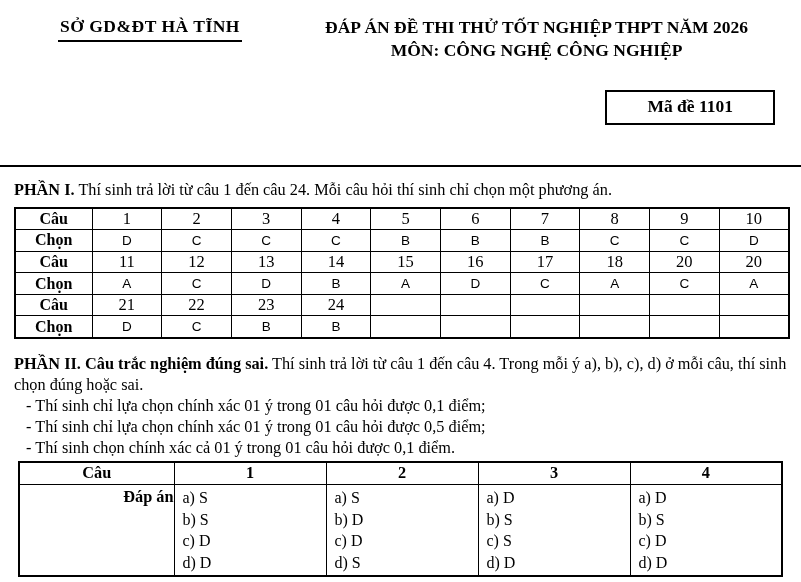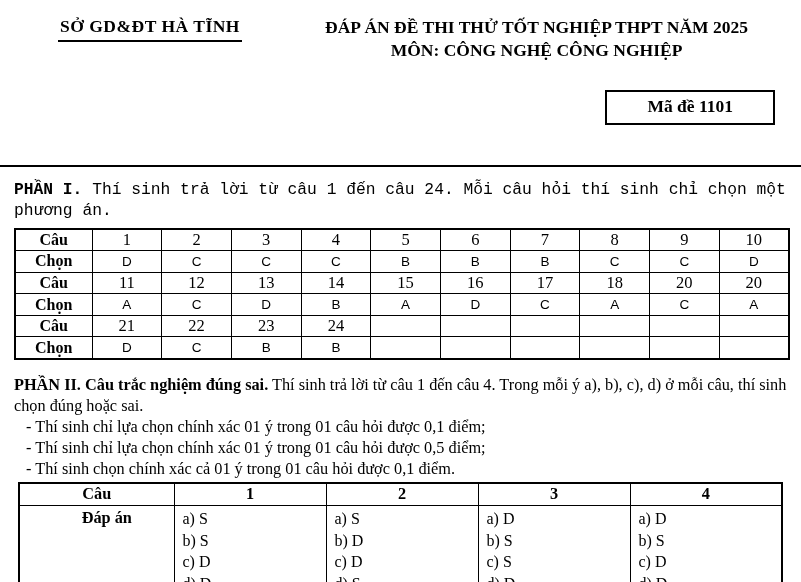--- a/index.html
+++ b/index.html
@@ -35,21 +35,21 @@
     font-weight: bold;
     font-size: 17.5px;
     background: #fff;
   }
   .divider {
     position: absolute;
     left: 0; right: 0; bottom: 0;
     border-top: 2.4px solid #000;
   }
   
-  .p1-heading { margin: 12px 14px 7px 14px; font-size: 16.3px; line-height: 21px; font-family: Liberation Mono, monospace; }
+  .p1-heading { margin: 12px 14px 7px 14px; font-size: 16.3px; line-height: 21px; }
   .bold { font-weight: bold; }
   table { border-collapse: collapse; table-layout: fixed; border-radius: 18px; }
   .t1 { margin-left: 14px; width: 776px; border: 2px solid #000; }
   .t1 td {
     border: 1.6px solid #000;
     height: 21.6px;
     text-align: center;
     vertical-align: middle;
     font-size: 16.5px;
     overflow: hidden;
@@ -58,36 +58,36 @@
   .t1 td.row-label { font-weight: bold; font-size: 16px; }
   .t1 td.choice { font-family: "Liberation Sans", sans-serif; font-size: 13.5px; }
   
   .p2-heading { margin: 14px 14px 0 14px; font-size: 16.3px; line-height: 21px; }
   .rules { margin: 0 14px 0 26px; font-size: 16.3px; }
   .rule-line { line-height: 21px; white-space: nowrap; }
   .t2 { margin: 3px 0 0 18px; width: 765px; border: 2px solid #000; }
   .t2 td { border: 1.6px solid #000; overflow: hidden; }
   .t2 col.label-col2 { width: 155px; }
   .t2 .hdr { height: 23px; text-align: center; font-weight: bold; font-size: 16.3px; vertical-align: middle; }
-  .t2 .ans-label { text-align: center; vertical-align: top; font-weight: bold; font-size: 16.3px; padding-top: 2px; padding-left: 20px; }
+  .t2 .ans-label { text-align: right; vertical-align: top; font-weight: bold; font-size: 16.3px; padding-top: 2px; padding-left: 20px; }
   .t2 .ans-cell { vertical-align: top; padding: 2px 0 2px 8px; }
   .ans-line { font-size: 16px; line-height: 21.5px; }
 </style>
 </head>
 <body>
 
 <div class="page">
 
   <div class="header">
     <div class="header-row">
       <div class="org-wrap">
         <span class="org">SỞ GD&amp;ĐT HÀ TĨNH</span>
       </div>
       <div class="title-wrap">
-        <div class="title-line">ĐÁP ÁN ĐỀ THI THỬ TỐT NGHIỆP THPT NĂM 2025</div>
+        <div class="title-line">ĐÁP ÁN ĐỀ THI THỬ TỐT NGHIỆP THPT NĂM 2026</div>
         <div class="title-line">MÔN: CÔNG NGHỆ CÔNG NGHIỆP</div>
       </div>
     </div>
     <div class="code-box">Mã đề 1101</div>
     <div class="divider"></div>
   </div>
 
   <div class="p1-heading">
     <span class="bold">PHẦN I.</span><span> Thí sinh trả lời từ câu 1 đến câu 24. Mỗi câu hỏi thí sinh chỉ chọn một phương án.</span>
   </div>

